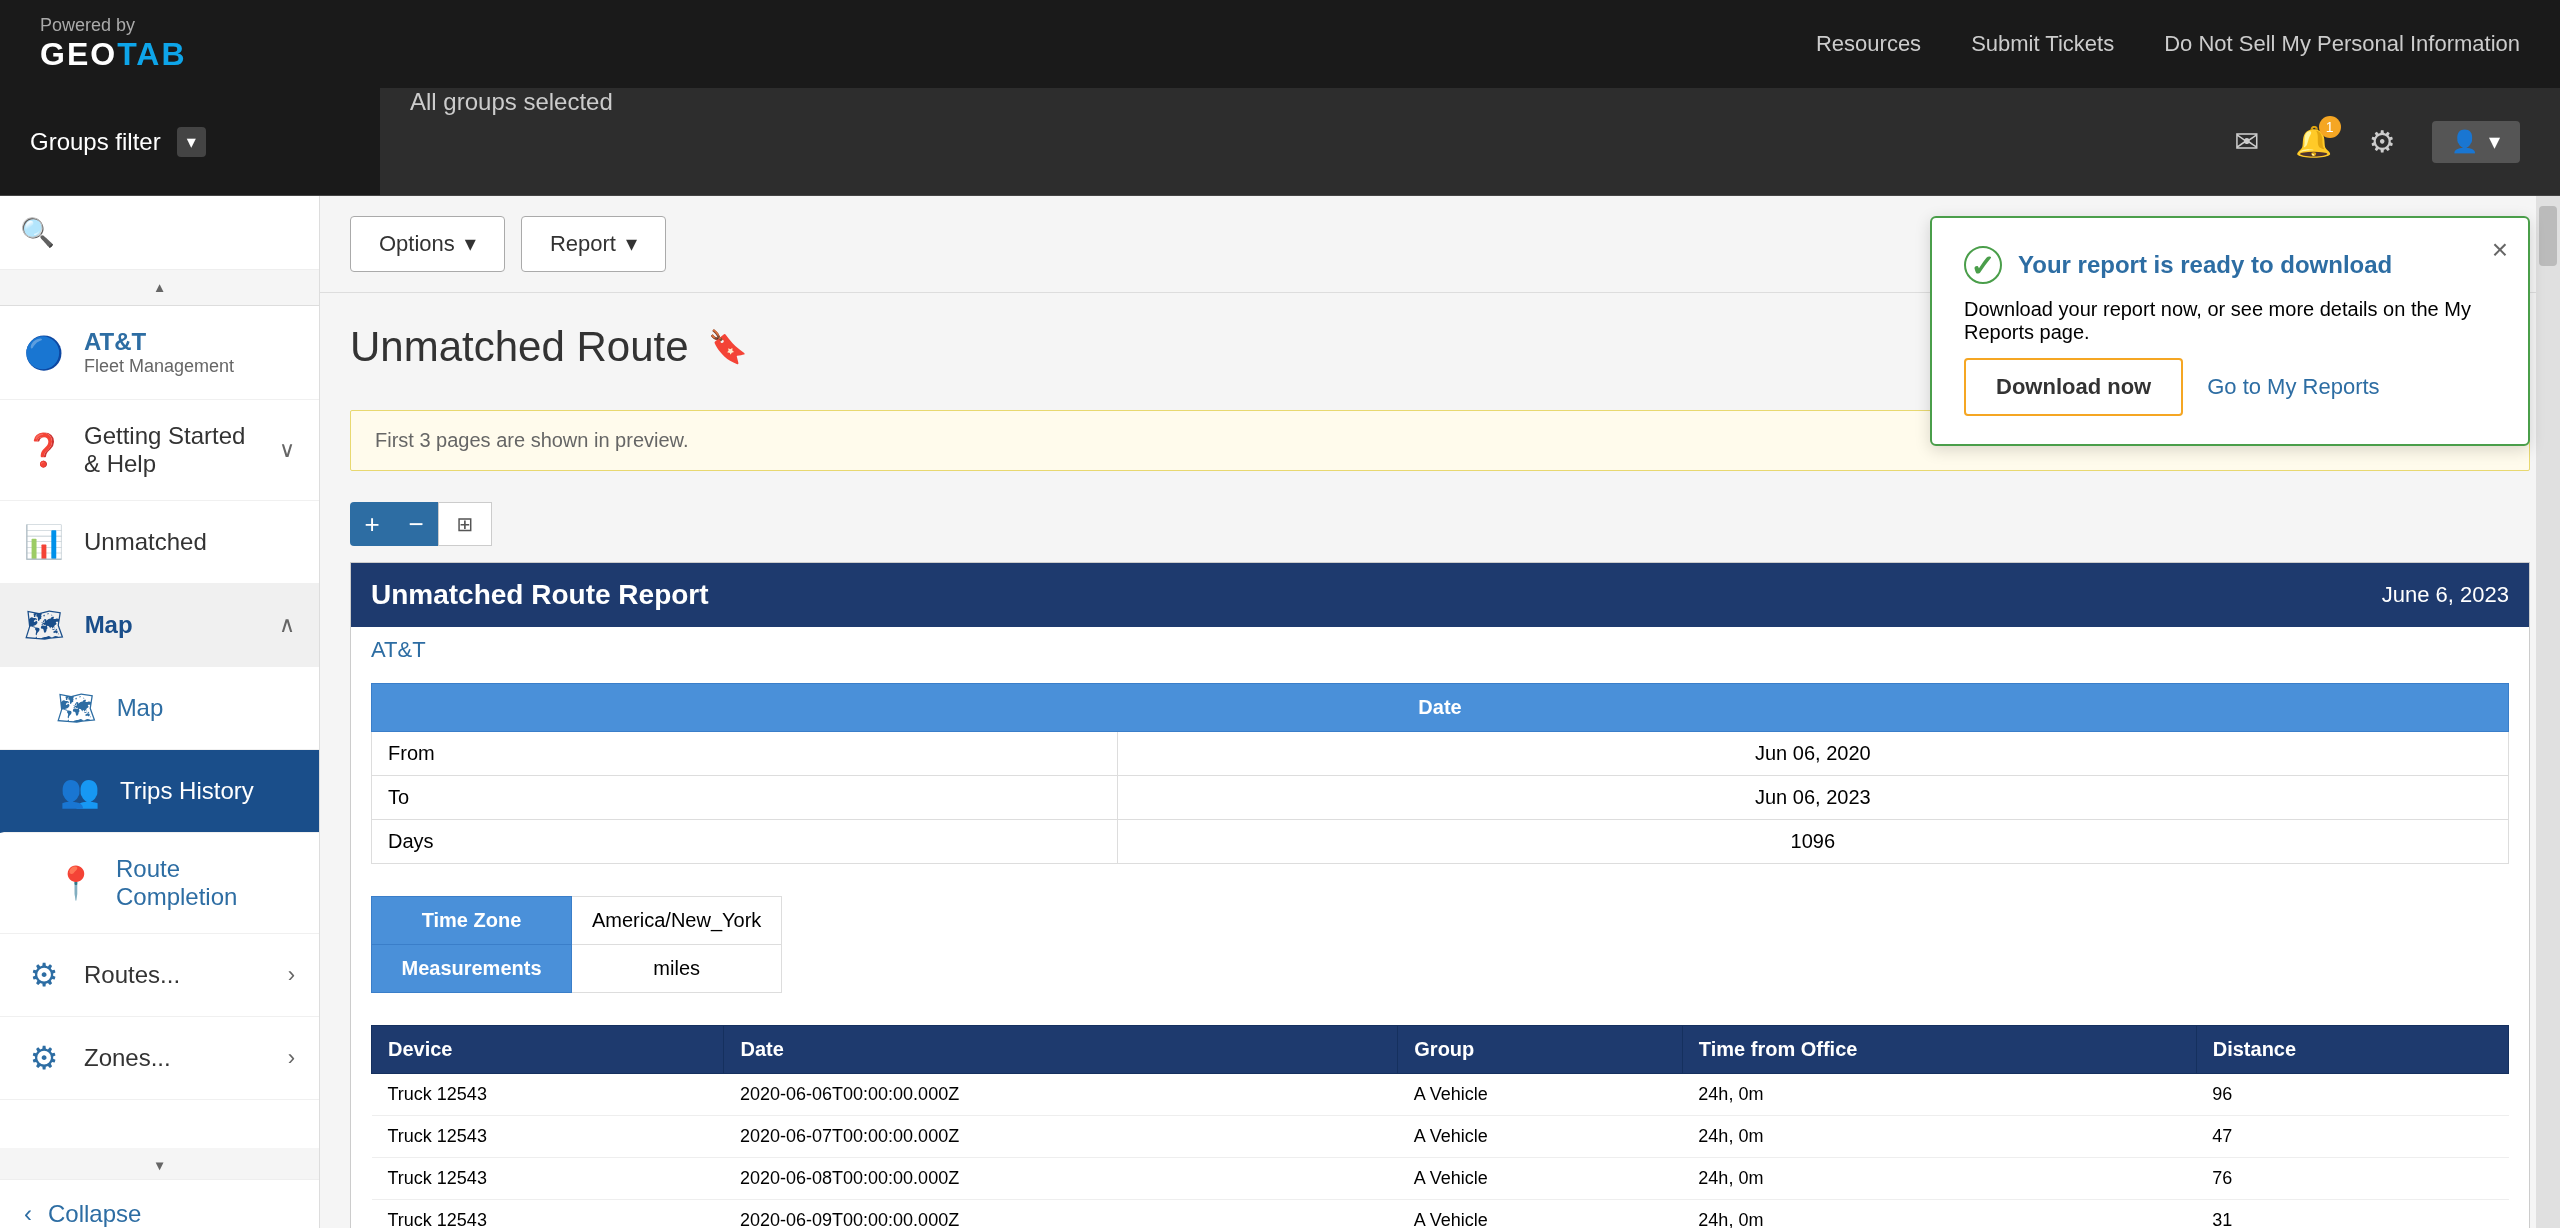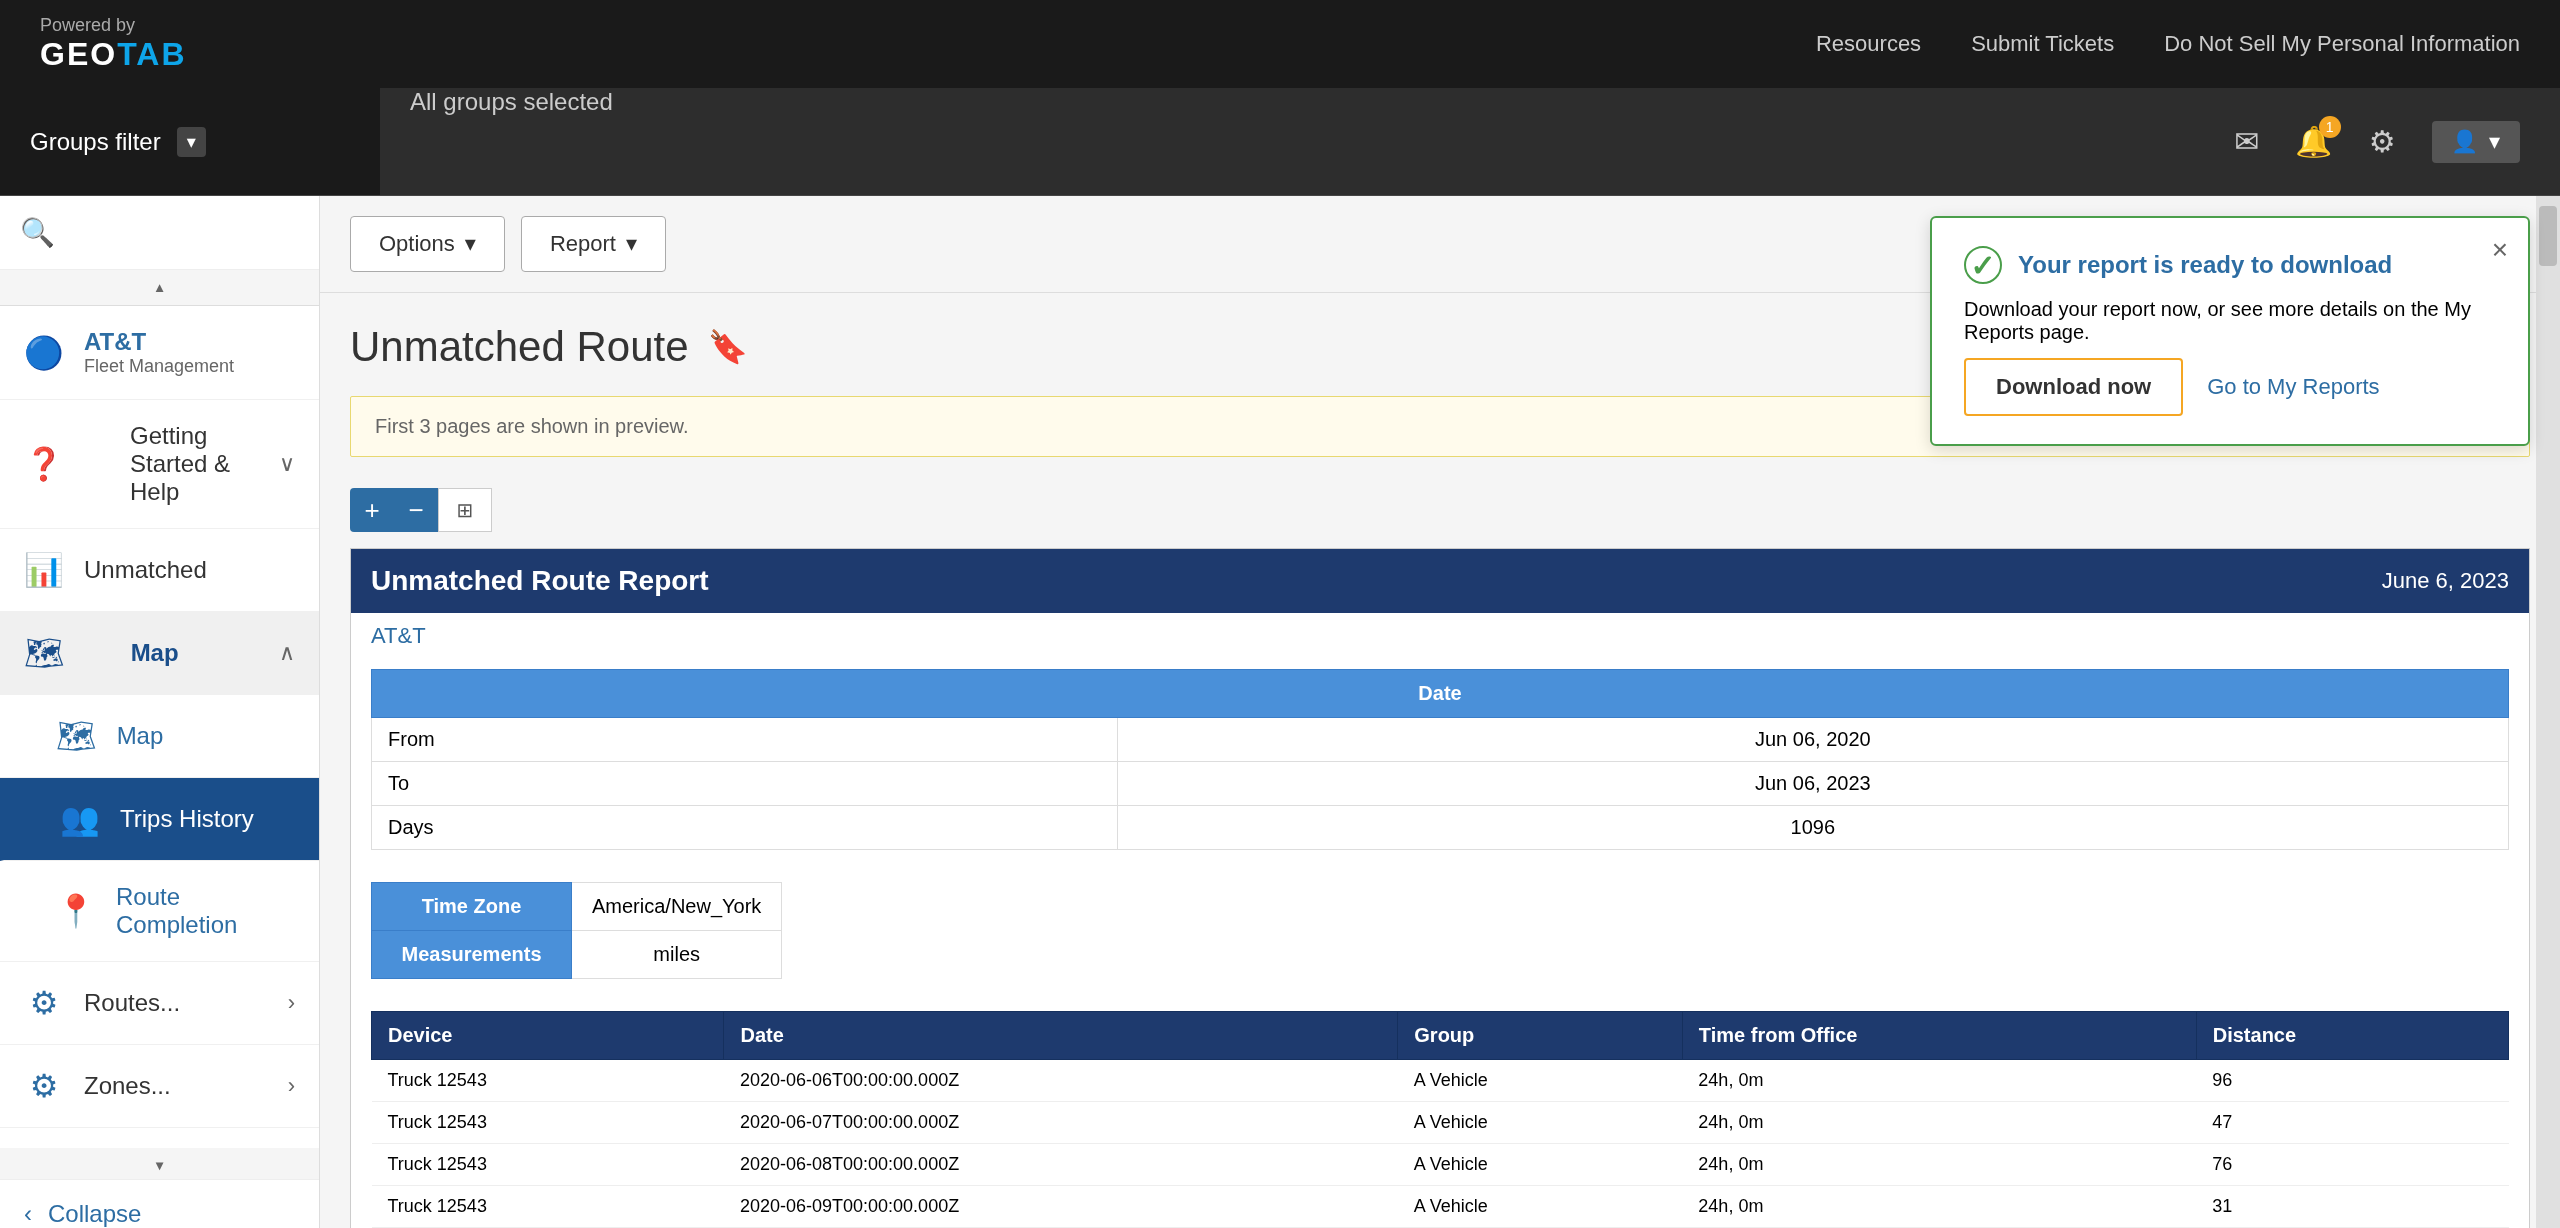--- a/index.html
+++ b/index.html
@@ -151,21 +151,21 @@
     .item-label.dark { color: #333; }
     .item-arrow { color: #666; font-size: 22px; }
     .section-header {
       display: flex;
       align-items: center;
       padding: 22px 24px;
       cursor: pointer;
       gap: 20px;
       border-bottom: 1px solid #f0f0f0;
     }
-    .section-header .item-label { color: #333; font-weight: normal; margin-left: 46px; }
+    .section-header .item-label { color: #333; font-weight: normal; }
     .collapse-btn {
       display: flex;
       align-items: center;
       padding: 20px 24px;
       cursor: pointer;
       gap: 16px;
       color: #2d6da3;
       font-size: 24px;
       border-top: 1px solid #eee;
       position: absolute;
@@ -268,21 +268,21 @@
     
     .report-scroll {
       overflow-y: auto;
       height: calc(100% - 84px);
       padding: 30px 30px 0 30px;
     }
     .report-title-row {
       display: flex;
       align-items: center;
       gap: 20px;
-      margin-bottom: 25px;
+      margin-bottom: 39px;
     }
     .report-title {
       font-size: 42px;
       color: #333;
       font-weight: normal;
     }
     .bookmark-icon {
       font-size: 32px;
       color: #555;
     }

